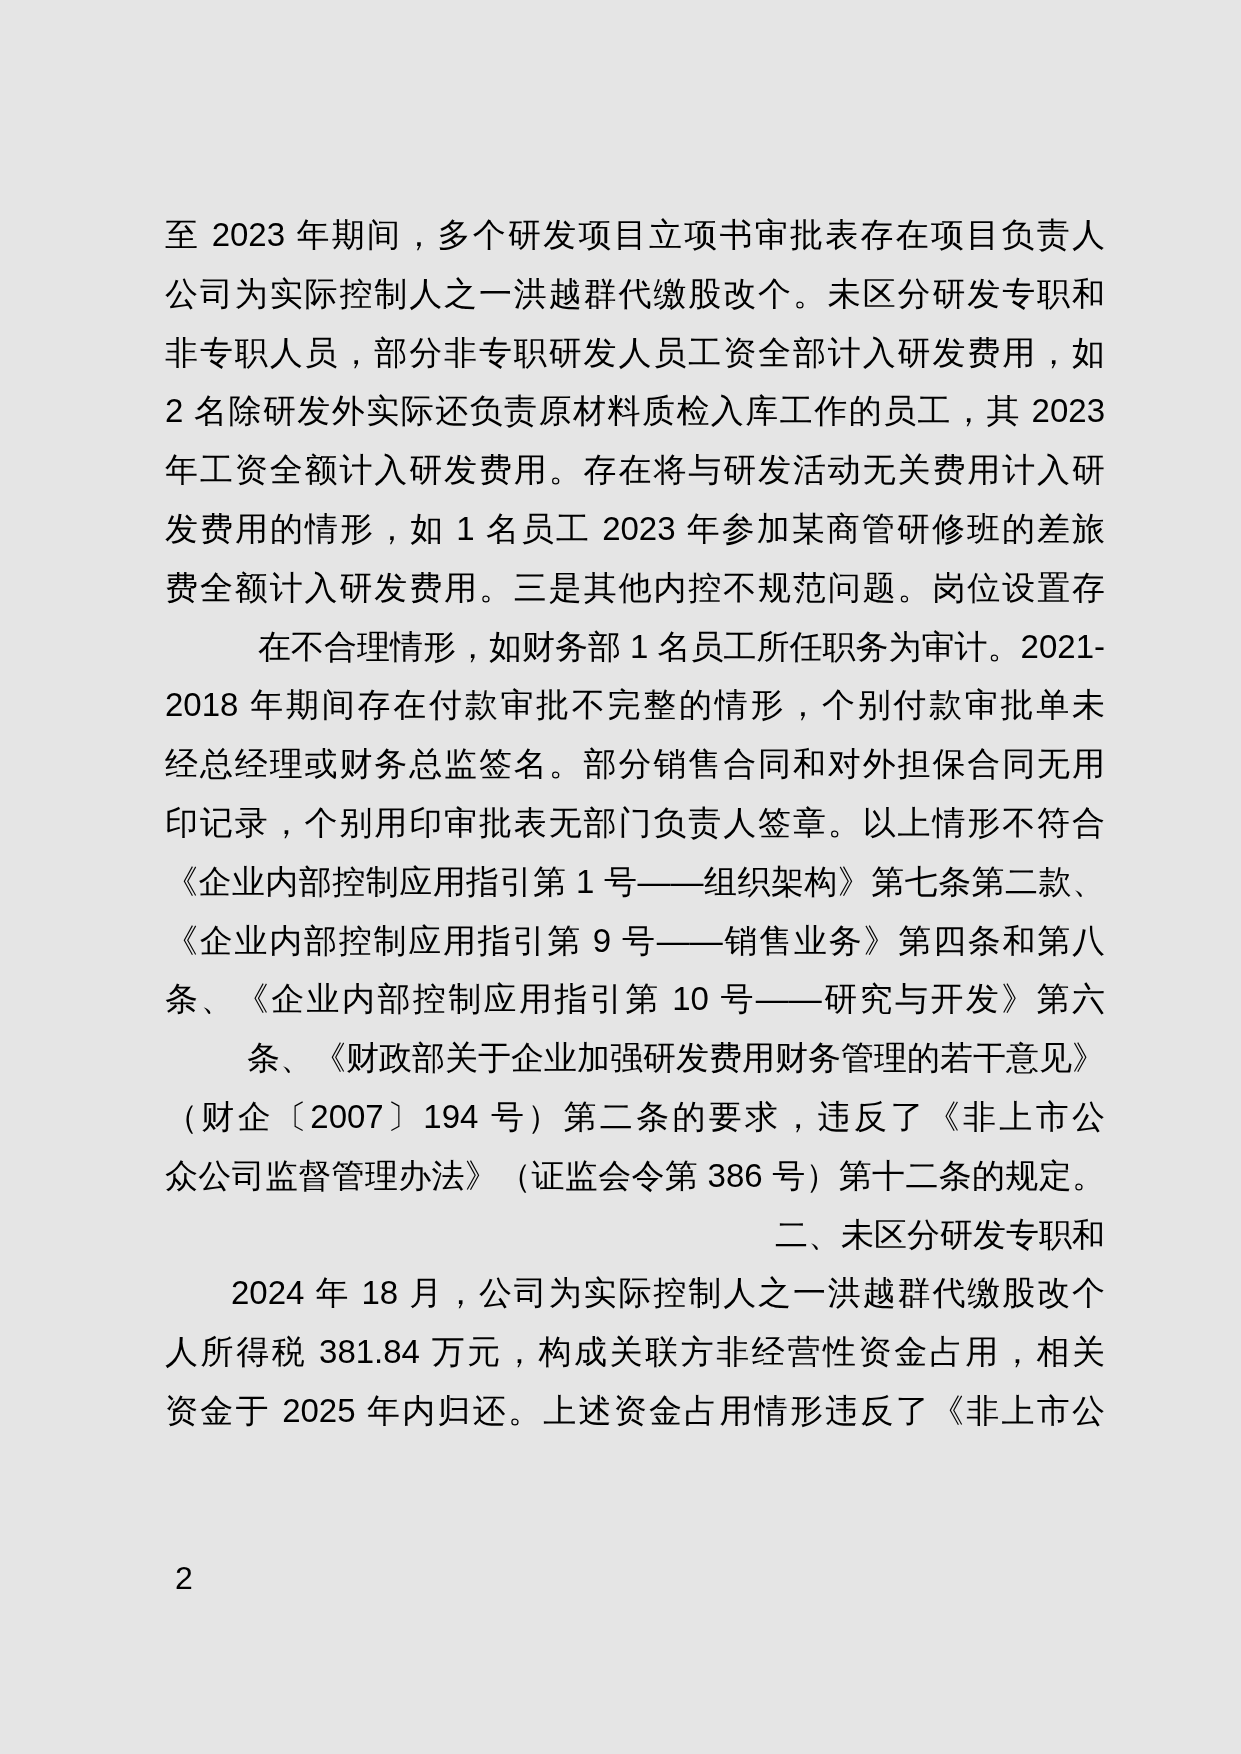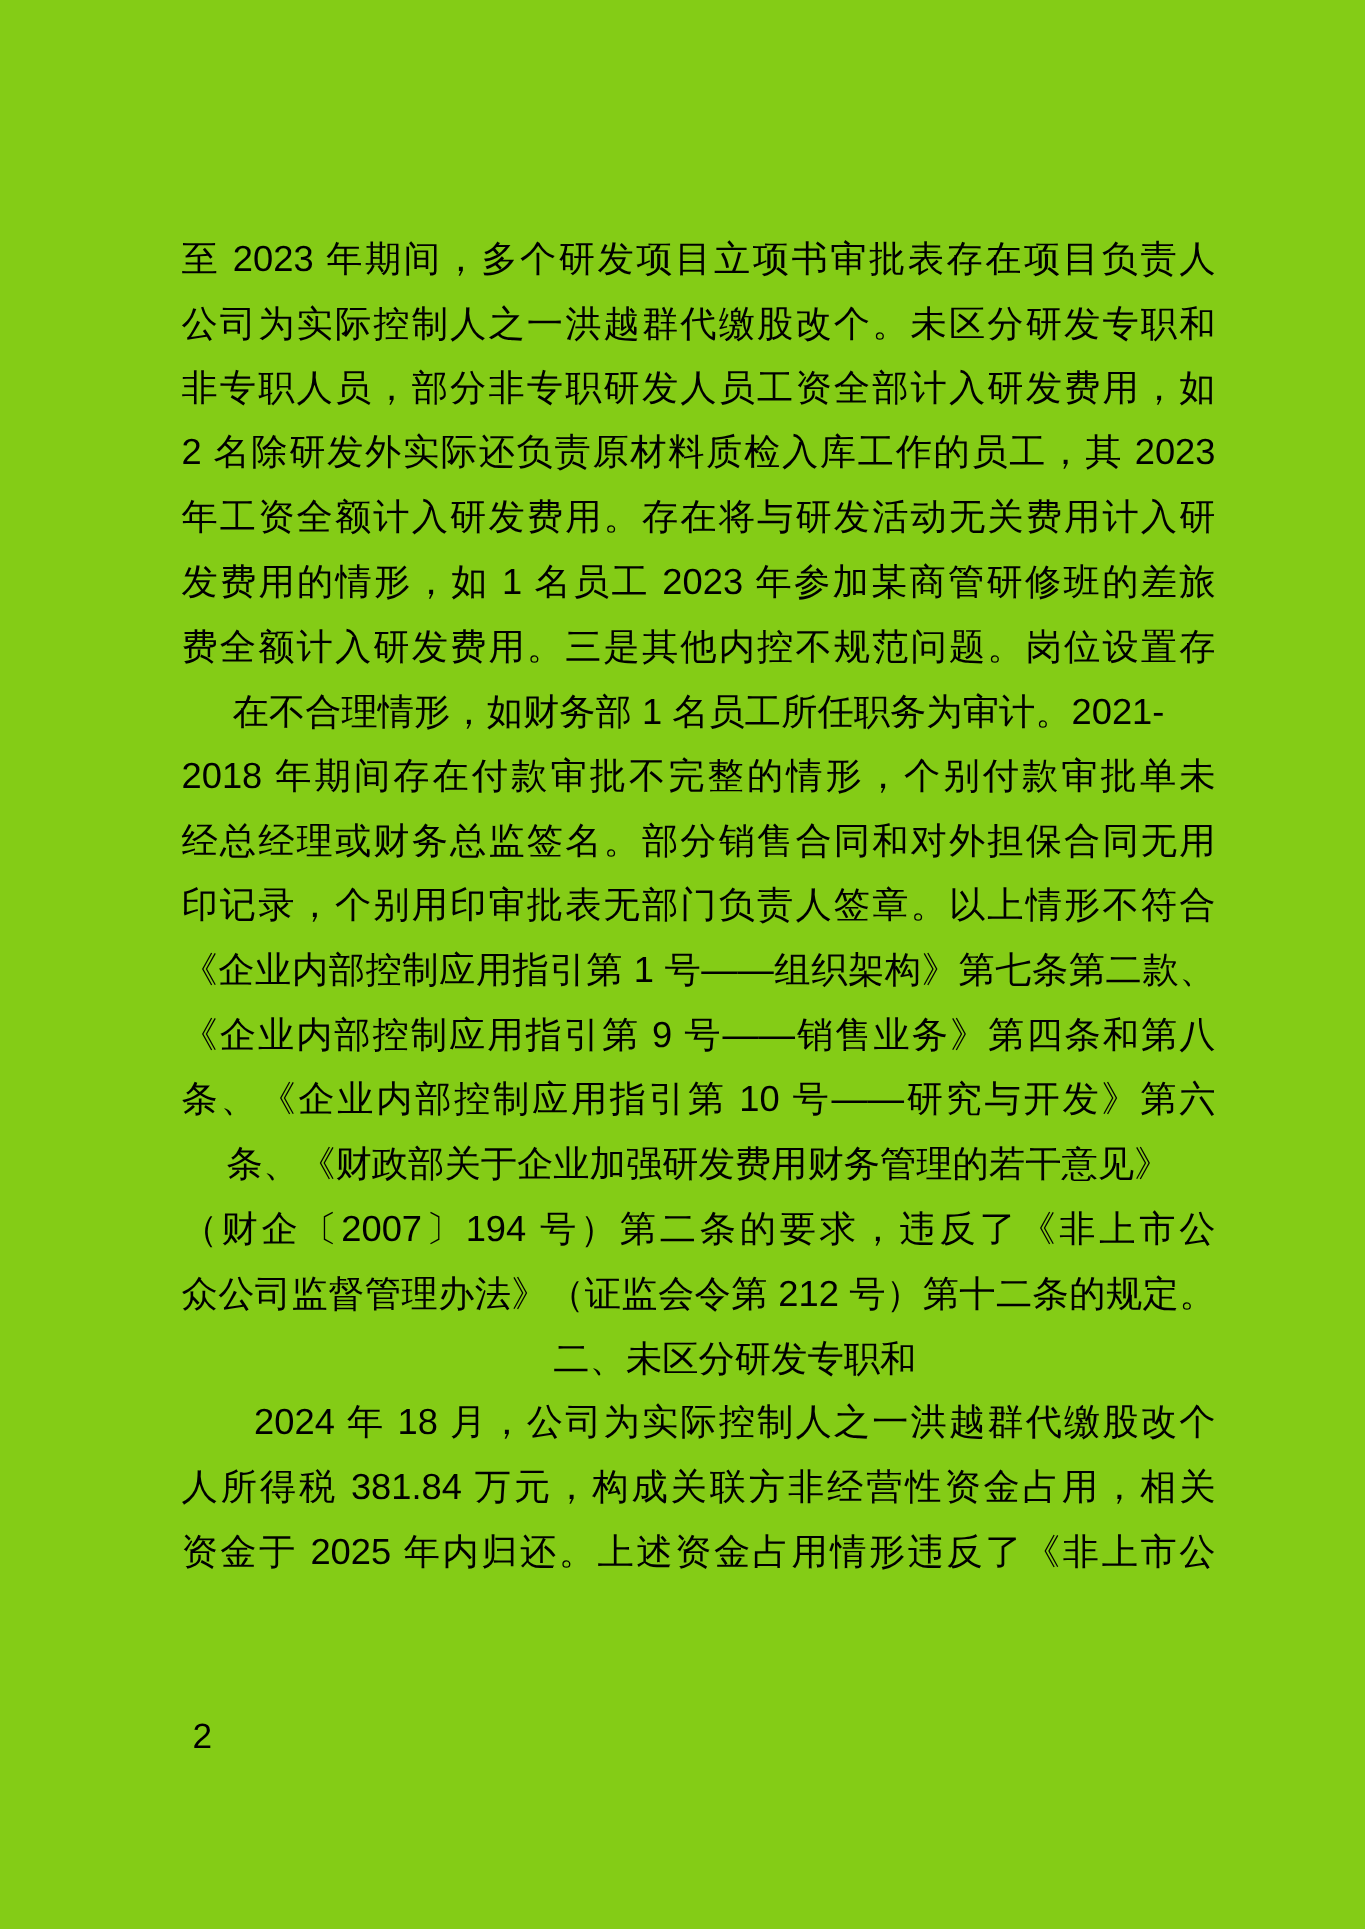--- a/index.html
+++ b/index.html
@@ -1,41 +1,41 @@
 <!DOCTYPE html>
 <html><head>
 <meta charset="utf-8">
 <style>
   html, body { margin: 0; padding: 0; background: #ffffff; }
   .page {
     position: relative;
     width: 1241px;
     height: 1754px;
-    background: #84cc16;
+    background: #e5e5e5;
     color: #000000;
     font-family: "Liberation Sans", sans-serif;
     overflow: hidden;
   }
   .content {
     position: absolute;
     left: 165px;
     top: 206px;
     width: 940px;
     font-size: 33px;
     line-height: 58.8px;
     letter-spacing: 0;
   }
   .line {
     height: 58.8px;
     text-align: justify;
     text-align-last: justify;
     white-space: normal;
   }
   .line.left {
-    text-align: center;
+    text-align: right;
     text-align-last: auto;
   }
   .line.indent {
     text-indent: 2em;
   }
   .seg-bold { font-weight: 400; }
   .page-number {
     position: absolute;
     left: 175px;
     top: 1558px;
@@ -58,20 +58,20 @@
       <div class="line"><span class="seg">费全额计入研发费用。</span><span class="seg-bold">三是其他内控不规范问题。</span><span class="seg">岗位设置存</span></div>
       <div class="line left"><span class="seg">在不合理情形，如财务部 1 名员工所任职务为审计。2021-</span></div>
       <div class="line"><span class="seg">2018 年期间存在付款审批不完整的情形，个别付款审批单未</span></div>
       <div class="line"><span class="seg">经总经理或财务总监签名。部分销售合同和对外担保合同无用</span></div>
       <div class="line"><span class="seg">印记录，个别用印审批表无部门负责人签章。以上情形不符合</span></div>
       <div class="line"><span class="seg">《企业内部控制应用指引第 1 号——组织架构》第七条第二款、</span></div>
       <div class="line"><span class="seg">《企业内部控制应用指引第 9 号——销售业务》第四条和第八</span></div>
       <div class="line"><span class="seg">条、《企业内部控制应用指引第 10 号——研究与开发》第六</span></div>
       <div class="line left"><span class="seg">条、《财政部关于企业加强研发费用财务管理的若干意见》</span></div>
       <div class="line"><span class="seg">（财企〔2007〕194 号）第二条的要求，违反了《非上市公</span></div>
-      <div class="line"><span class="seg">众公司监督管理办法》（证监会令第 212 号）第十二条的规定。</span></div>
+      <div class="line"><span class="seg">众公司监督管理办法》（证监会令第 386 号）第十二条的规定。</span></div>
       <div class="line left indent"><span class="seg">二、未区分研发专职和</span></div>
       <div class="line indent"><span class="seg">2024 年 18 月，公司为实际控制人之一洪越群代缴股改个</span></div>
       <div class="line"><span class="seg">人所得税 381.84 万元，构成关联方非经营性资金占用，相关</span></div>
       <div class="line"><span class="seg">资金于 2025 年内归还。上述资金占用情形违反了《非上市公</span></div>
     </div>
   <div class="page-number">2</div>
 </div>
 
 </body></html>

